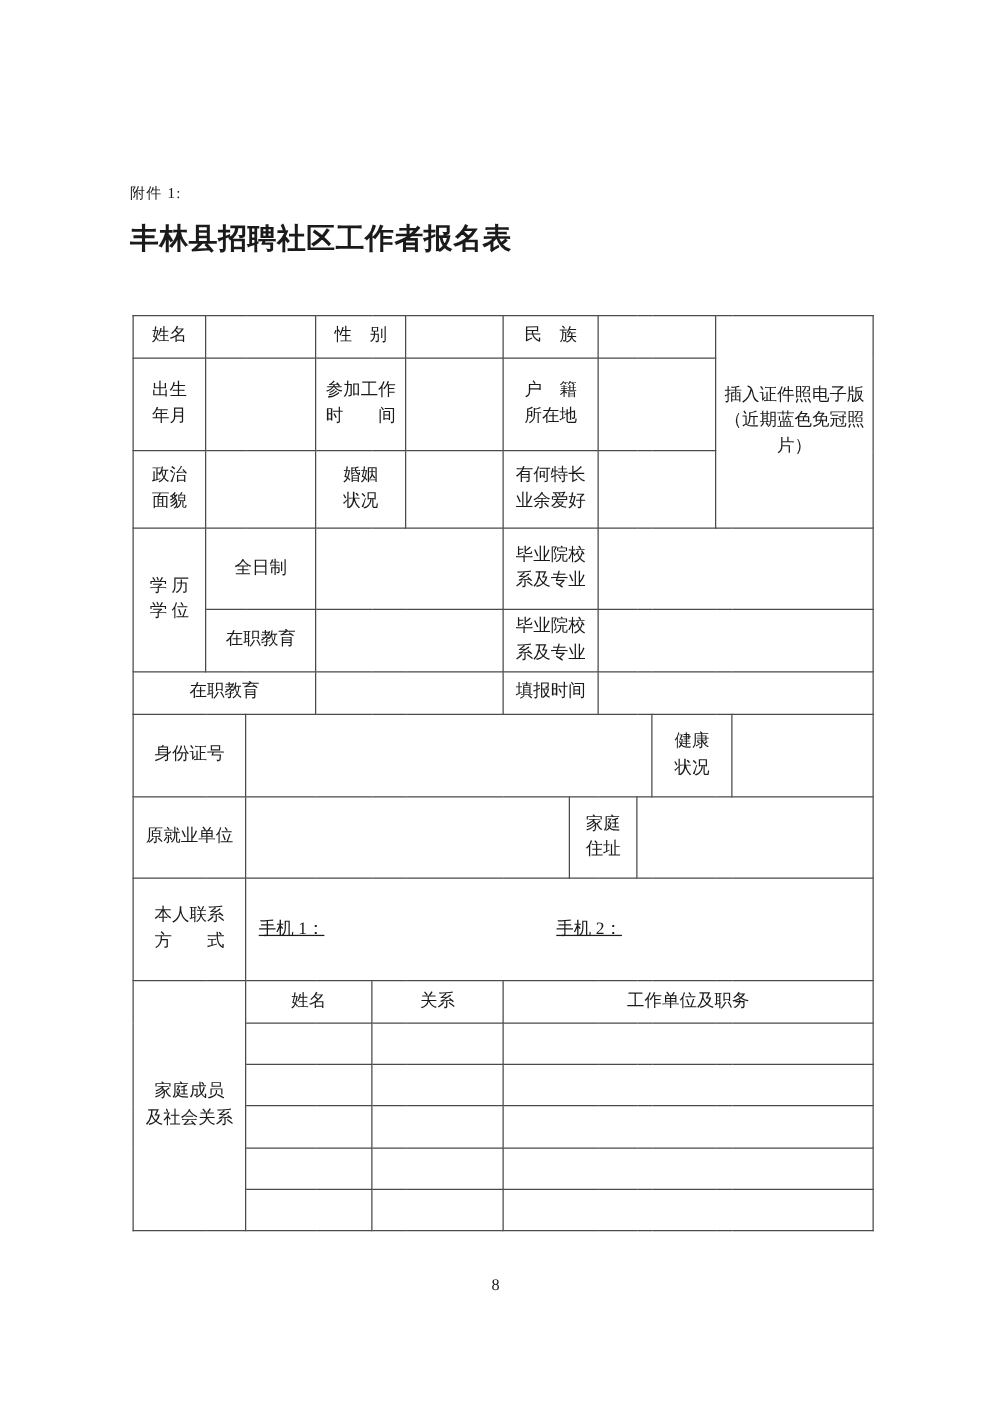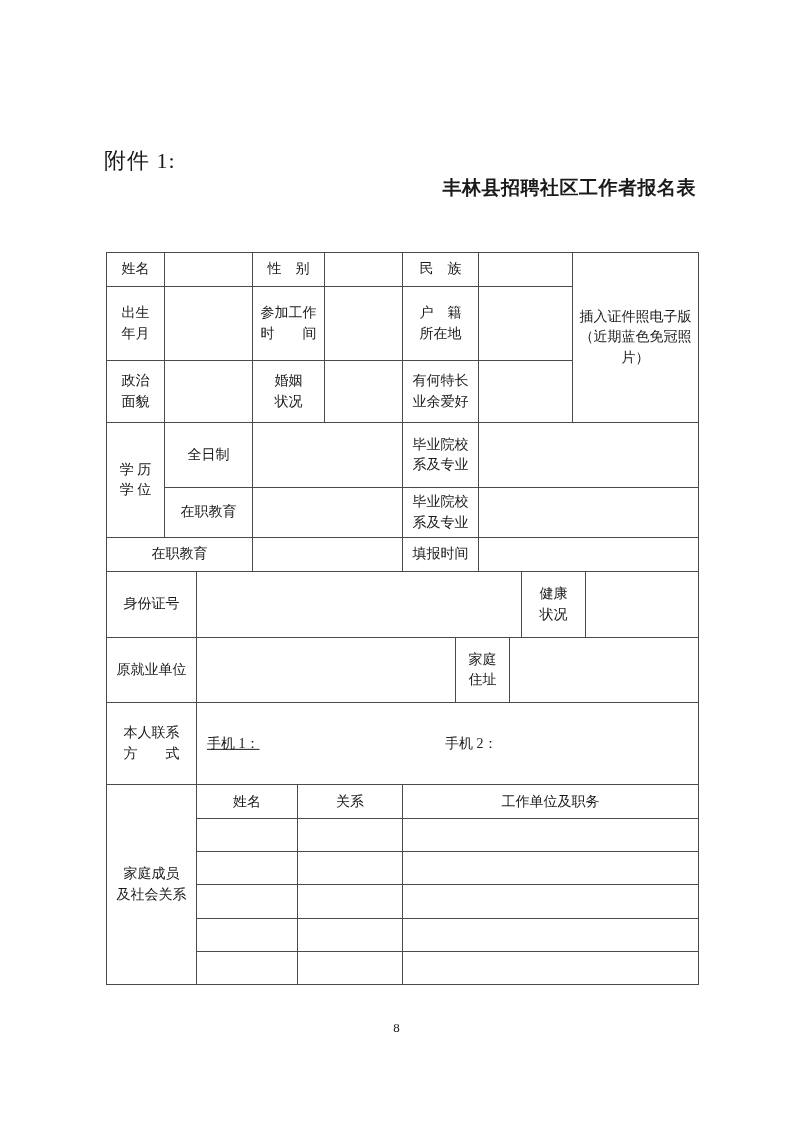--- a/index.html
+++ b/index.html
@@ -13,30 +13,30 @@
     height: 1122px;
     background: #ffffff;
     font-family: "Liberation Serif", "DejaVu Serif", serif;
     color: #1a1a1a;
     overflow: hidden;
   }
   .attachment-label {
     position: absolute;
     left: 104px;
     top: 146px;
-    font-size: 22px;
+    font-size: 12px;
     letter-spacing: 1px;
   }
   .doc-title {
     position: absolute;
     left: 104px;
     top: 175px;
     width: 592px;
-    text-align: right;
-    font-size: 19px;
+    text-align: left;
+    font-size: 23px;
     font-weight: bold;
     font-family: "DejaVu Sans", "Liberation Sans", sans-serif;
     letter-spacing: 0.5px;
   }
   .fill-date {
     position: absolute;
     left: 105px;
     top: 229px;
     font-size: 14.5px;
   }
@@ -71,20 +71,21 @@
     left: 10px;
     top: 50%;
     transform: translateY(-50%);
     text-decoration: underline;
   }
   td.phone-cell .phone2 {
     position: absolute;
     left: 49.5%;
     top: 50%;
     transform: translateY(-50%);
+    text-decoration: underline;
   }
   .page-number {
     position: absolute;
     left: 0;
     top: 1020px;
     width: 793px;
     text-align: center;
     font-size: 13px;
   }
 </style>

